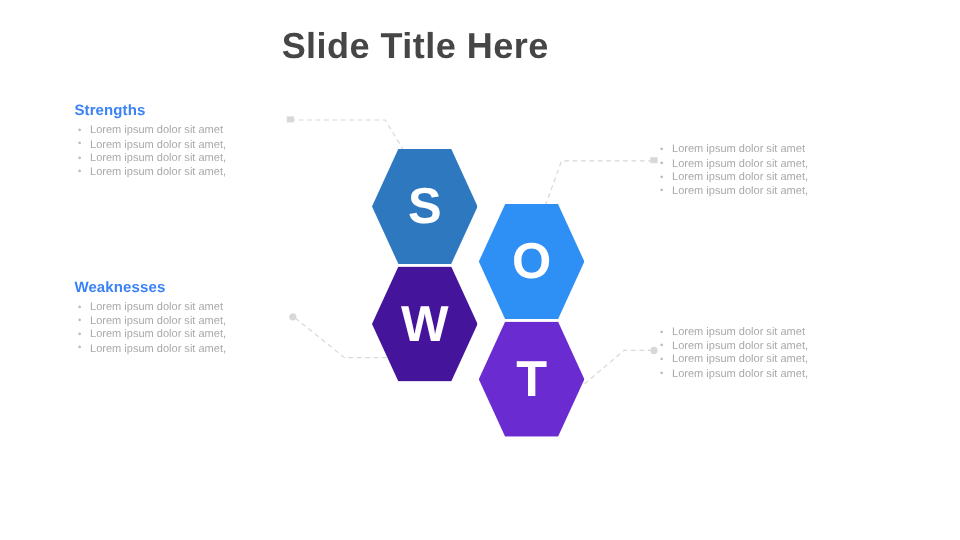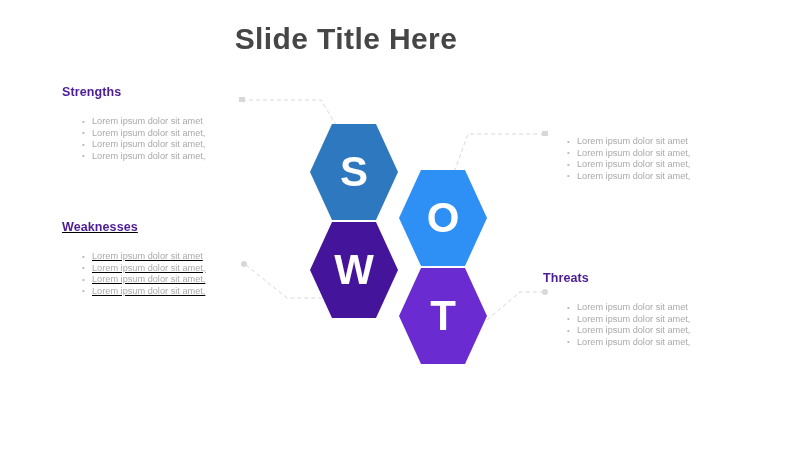--- a/index.html
+++ b/index.html
@@ -43,48 +43,48 @@
   }
 
   
   .block {
     position: absolute;
     width: 190px;
   }
   .block-heading {
     font-size: 12.5px;
     font-weight: bold;
-    color: #4c1d95;
+    color: #3b82f6;
     margin-bottom: 4px;
     letter-spacing: 0.1px;
   }
   .bullet-list {
     list-style: none;
-    margin: 17px;
+    margin: 0;
     padding: 0;
   }
   .bullet-item {
     position: relative;
     font-size: 9.2px;
     color: #a9a9a9;
     line-height: 11.6px;
     padding-left: 13px;
     white-space: nowrap;
   }
   .bullet-item::before {
     content: "\2022";
     position: absolute;
     left: 3px;
     top: -0.5px;
     font-size: 8px;
     color: #b9b9b9;
   }
 
   .block-strengths     { left: 62px;  top: 85px; }
-  .block-weaknesses    { left: 62px;  top: 220px; text-decoration: underline; }
+  .block-weaknesses    { left: 62px;  top: 232px; }
   .block-opportunities { left: 543px; top: 119px; }
   .block-opportunities .bullet-item,
   .block-threats .bullet-item { padding-left: 17px; }
   .block-opportunities .bullet-item::before,
   .block-threats .bullet-item::before { left: 7px; }
   .block-threats       { left: 543px; top: 271px; }
 
   
   .hex-cluster {
     position: absolute;
@@ -178,21 +178,20 @@
   <div class="block block-opportunities">
     <ul class="bullet-list">
       <li class="bullet-item">Lorem ipsum dolor sit amet</li>
       <li class="bullet-item">Lorem ipsum dolor sit amet,</li>
       <li class="bullet-item">Lorem ipsum dolor sit amet,</li>
       <li class="bullet-item">Lorem ipsum dolor sit amet,</li>
     </ul>
   </div>
 
   <div class="block block-threats">
-    <div class="block-heading">Threats</div>
     <ul class="bullet-list">
       <li class="bullet-item">Lorem ipsum dolor sit amet</li>
       <li class="bullet-item">Lorem ipsum dolor sit amet,</li>
       <li class="bullet-item">Lorem ipsum dolor sit amet,</li>
       <li class="bullet-item">Lorem ipsum dolor sit amet,</li>
     </ul>
   </div>
 
 </div>
 

